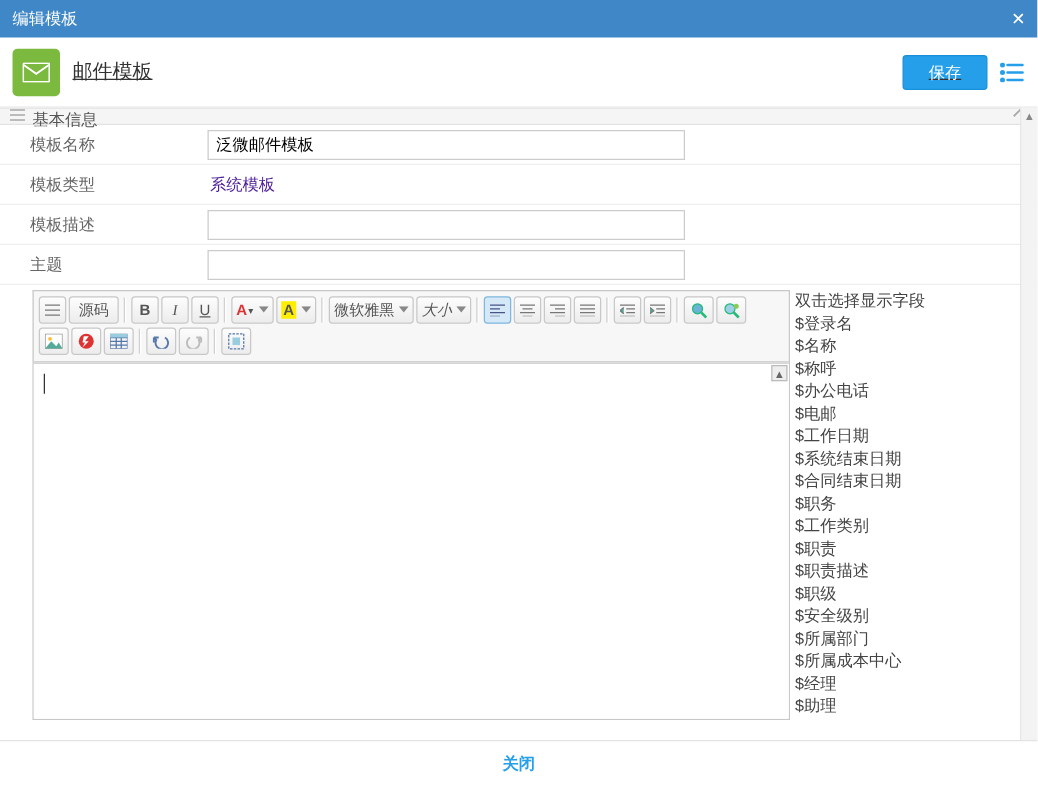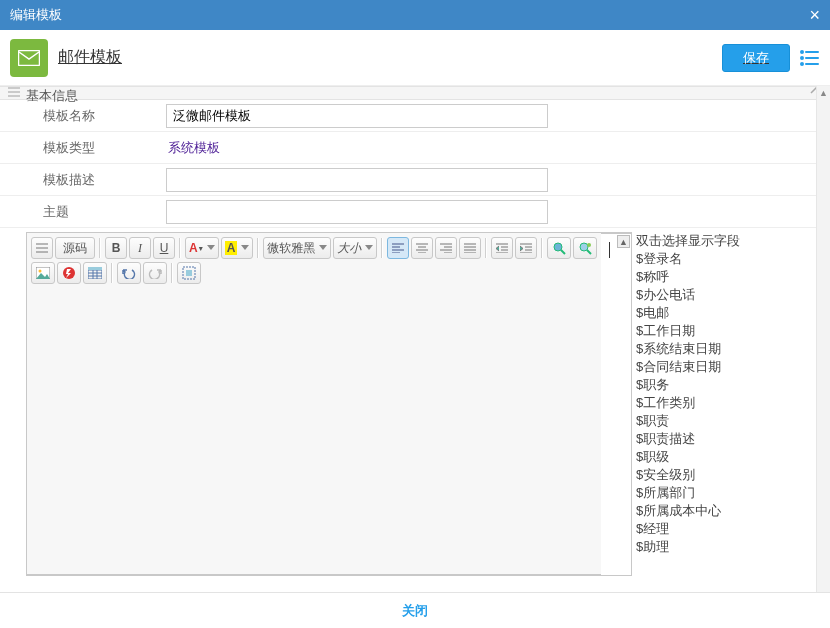--- a/index.html
+++ b/index.html
@@ -17,30 +17,30 @@
 .header .list-icon{color:#259fea;cursor:pointer;}
 
 
 .section-head{height:14px;background:#f5f5f5;border-top:1px solid #e3e3e3;border-bottom:1px solid #e3e3e3;display:flex;align-items:flex-start;padding:0 8px;color:#555;}
 .section-head .ham{color:#aaa;margin-right:6px;}
 .section-head .collapse{margin-left:auto;color:#999;}
 
 
 .form{padding:0;}
 .form-row{display:flex;align-items:center;height:32px;border-bottom:1px solid #eee;}
-.form-row .lbl{width:166px;padding-left:43px;color:#666;font-size:13px;}
+.form-row .lbl{width:166px;padding-left:24px;color:#666;font-size:13px;}
 .form-row .val{flex:1;}
 .form-row input.txt{width:382px;height:24px;border:1px solid #ccc;padding:0 6px;font-size:13px;}
 .form-row .static{color:#4c1d95;padding-left:2px;}
 
 
 .body-area{display:flex;height:348px;padding:4px 8px 0 26px;gap:4px;}
 
 
-.editor{width:606px;border:1px solid #c8c8c8;display:flex;flex-direction:row;background:#f7f7f7;}
+.editor{width:606px;border:1px solid #c8c8c8;display:flex;flex-direction:column;background:#f7f7f7;}
 .toolbar{border-bottom:1px solid #c8c8c8;padding:4px 4px 2px 4px;}
 .tool-row{display:flex;align-items:center;gap:2px;flex-wrap:nowrap;margin-bottom:3px;}
 .tbtn{height:22px;min-width:22px;border:1px solid #c8c8c8;background:linear-gradient(#fdfdfd,#ececec);border-radius:3px;display:inline-flex;align-items:center;justify-content:center;font-size:12px;color:#555;cursor:pointer;padding:0 4px;}
 .tsep{width:2px;height:20px;border-left:1px solid #d0d0d0;border-right:1px solid #fff;margin:0 2px;}
 .tsel{height:22px;border:1px solid #c8c8c8;background:linear-gradient(#fdfdfd,#ececec);border-radius:3px;display:inline-flex;align-items:center;font-size:12px;color:#555;cursor:pointer;padding:0 3px;}
 .tsel .caret{width:8px;height:6px;margin-left:4px;}
 .editor-content{flex:1;background:#fff;margin:0;border-top:1px solid #c8c8c8;position:relative;padding:8px;}
 .editor-content .cursor{width:1px;height:16px;background:#333;}
 .scroll-hint{width:13px;height:13px;border:1px solid #bbb;background:#eee;position:absolute;right:1px;top:1px;display:flex;align-items:center;justify-content:center;font-size:9px;color:#666;}
 
@@ -299,20 +299,21 @@
     <div class="editor-content">
       <div class="scroll-hint">▲</div>
       <div class="cursor"></div>
     </div>
   </div>
 
   <div class="fields">
     <div class="hdr">双击选择显示字段</div>
     <div id="field-list">
         <div>$登录名</div>
+        <div>$名称</div>
         <div>$称呼</div>
         <div>$办公电话</div>
         <div>$电邮</div>
         <div>$工作日期</div>
         <div>$系统结束日期</div>
         <div>$合同结束日期</div>
         <div>$职务</div>
         <div>$工作类别</div>
         <div>$职责</div>
         <div>$职责描述</div>

